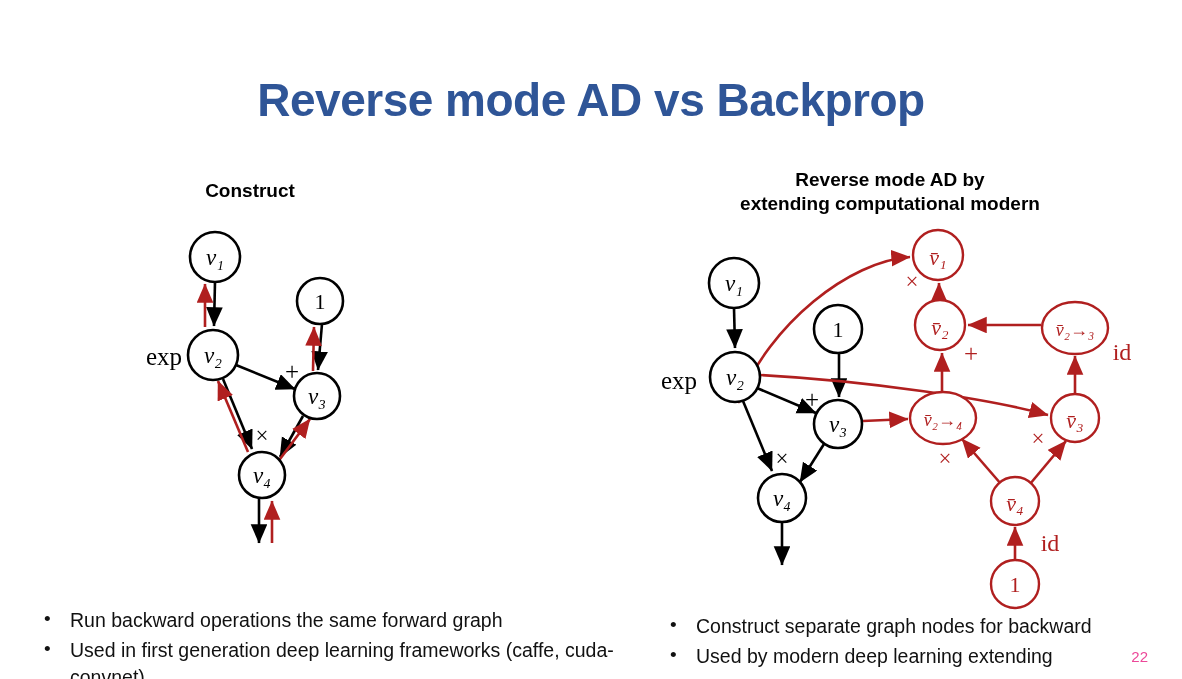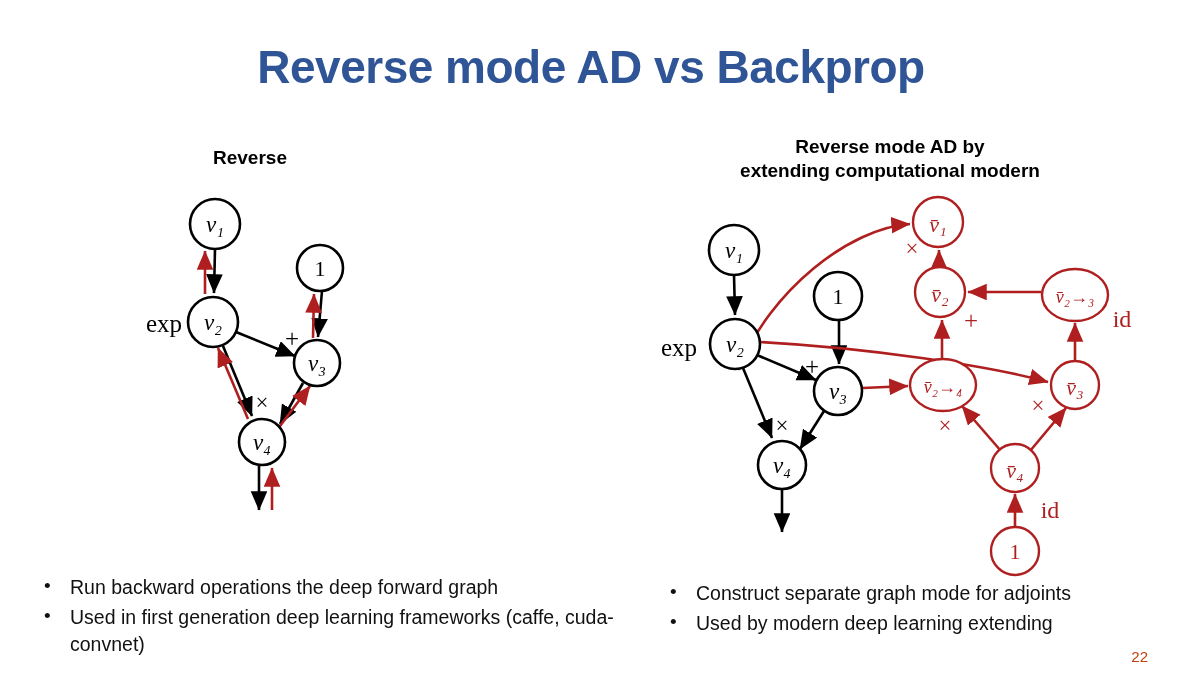--- a/index.html
+++ b/index.html
@@ -4,21 +4,21 @@
 <title>Reverse mode AD vs Backprop</title>
 <style>
   html,body{margin:0;padding:0;}
   body{
     width:1182px;height:679px;
     background:#ffffff;
     font-family:"Liberation Sans", sans-serif;
     overflow:hidden;
     position:relative;
   }
-  .slide{position:absolute;inset:0;}
+  .slide{position:absolute;inset:0;margin-top:33px;}
   #slide-title{
     position:absolute;left:0;top:40px;width:1182px;
     text-align:center;
     font-family:"Liberation Sans", sans-serif;
     font-weight:bold;
     font-size:46px;
     letter-spacing:-0.5px;
     color:#2f5597;
   }
   .panel-heading{
@@ -49,34 +49,34 @@
   .bullets ul{margin:0;padding:0;list-style:none;}
   .bullets li{
     position:relative;padding-left:34px;margin:0 0 2px 0;
   }
   .bullets li .dot{
     position:absolute;left:8px;top:-1px;font-size:19px;line-height:1.42;
   }
   #page-number{
     position:absolute;right:34px;bottom:14px;
     font-family:"Liberation Sans", sans-serif;
-    font-size:15px;color:#c2410c;
+    font-size:15px;color:#ec4899;
   }
   svg{display:block;overflow:visible;}
   .nodetext{font-family:"Liberation Serif", serif;font-style:italic;}
   .opl{font-family:"Liberation Serif", serif;}
 </style>
 </head>
 <body>
 
 <div class="slide">
 
   <div id="slide-title">Reverse mode AD vs Backprop</div>
 
-  <div class="panel-heading" id="heading-left">Reverse</div>
+  <div class="panel-heading" id="heading-left">Construct</div>
 
   <div class="panel-heading" id="heading-right">
     <div>Reverse mode AD by</div>
     <div>extending computational modern</div>
   </div>
 
   <div class="diagram" id="diagram-left">
     <svg width="460" height="360" viewBox="0 0 460 360">
       <defs>
         <marker id="ahb" markerWidth="9" markerHeight="9" refX="7.2" refY="3.2" orient="auto">
@@ -233,34 +233,34 @@
         <text class="opl" x="418" y="225" text-anchor="middle" dominant-baseline="central" font-size="23" fill="#b01f1f">×</text>
         <text class="opl" x="430" y="330" text-anchor="middle" dominant-baseline="central" font-size="24" fill="#b01f1f">id</text>
       </g>
     </svg>
   </div>
 
   <div class="bullets" id="bullets-left">
     <ul>
       <li>
         <span class="dot">•</span>
-        <span>Run backward operations the deep forward graph</span>
+        <span>Run backward operations the same forward graph</span>
       </li>
       <li>
         <span class="dot">•</span>
         <span>Used in first generation deep learning frameworks (caffe, cuda-convnet)</span>
       </li>
     </ul>
   </div>
 
   <div class="bullets" id="bullets-right">
     <ul>
       <li>
         <span class="dot">•</span>
-        <span>Construct separate graph mode for adjoints</span>
+        <span>Construct separate graph nodes for backward</span>
       </li>
       <li>
         <span class="dot">•</span>
         <span>Used by modern deep learning extending</span>
       </li>
     </ul>
   </div>
 
   <div id="page-number">22</div>
 

